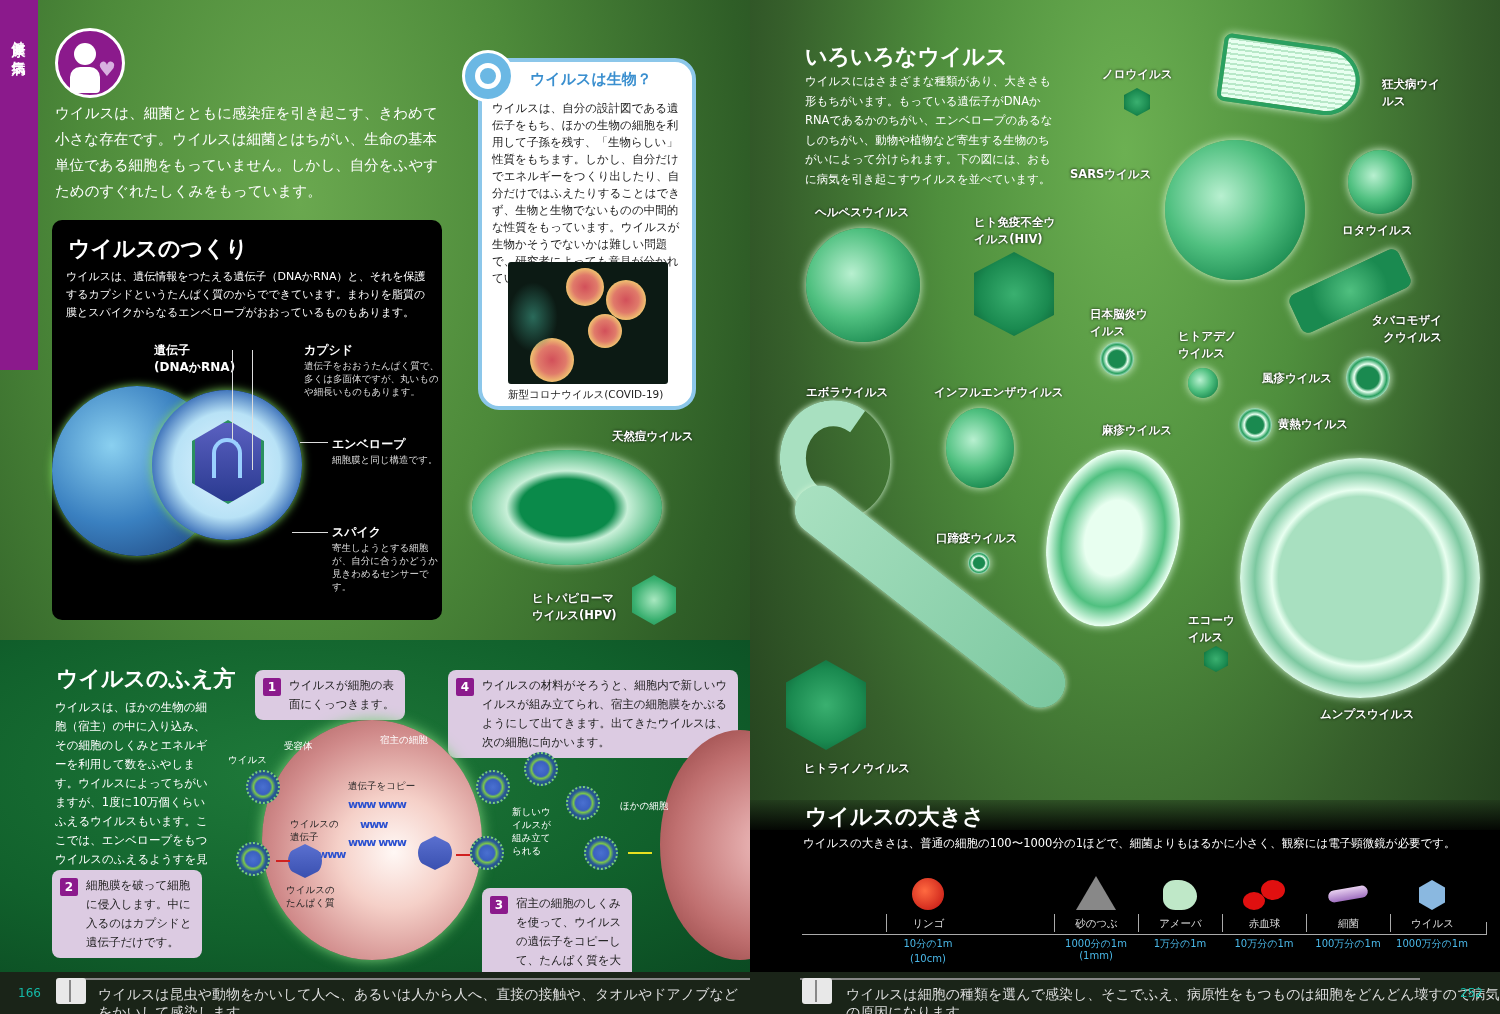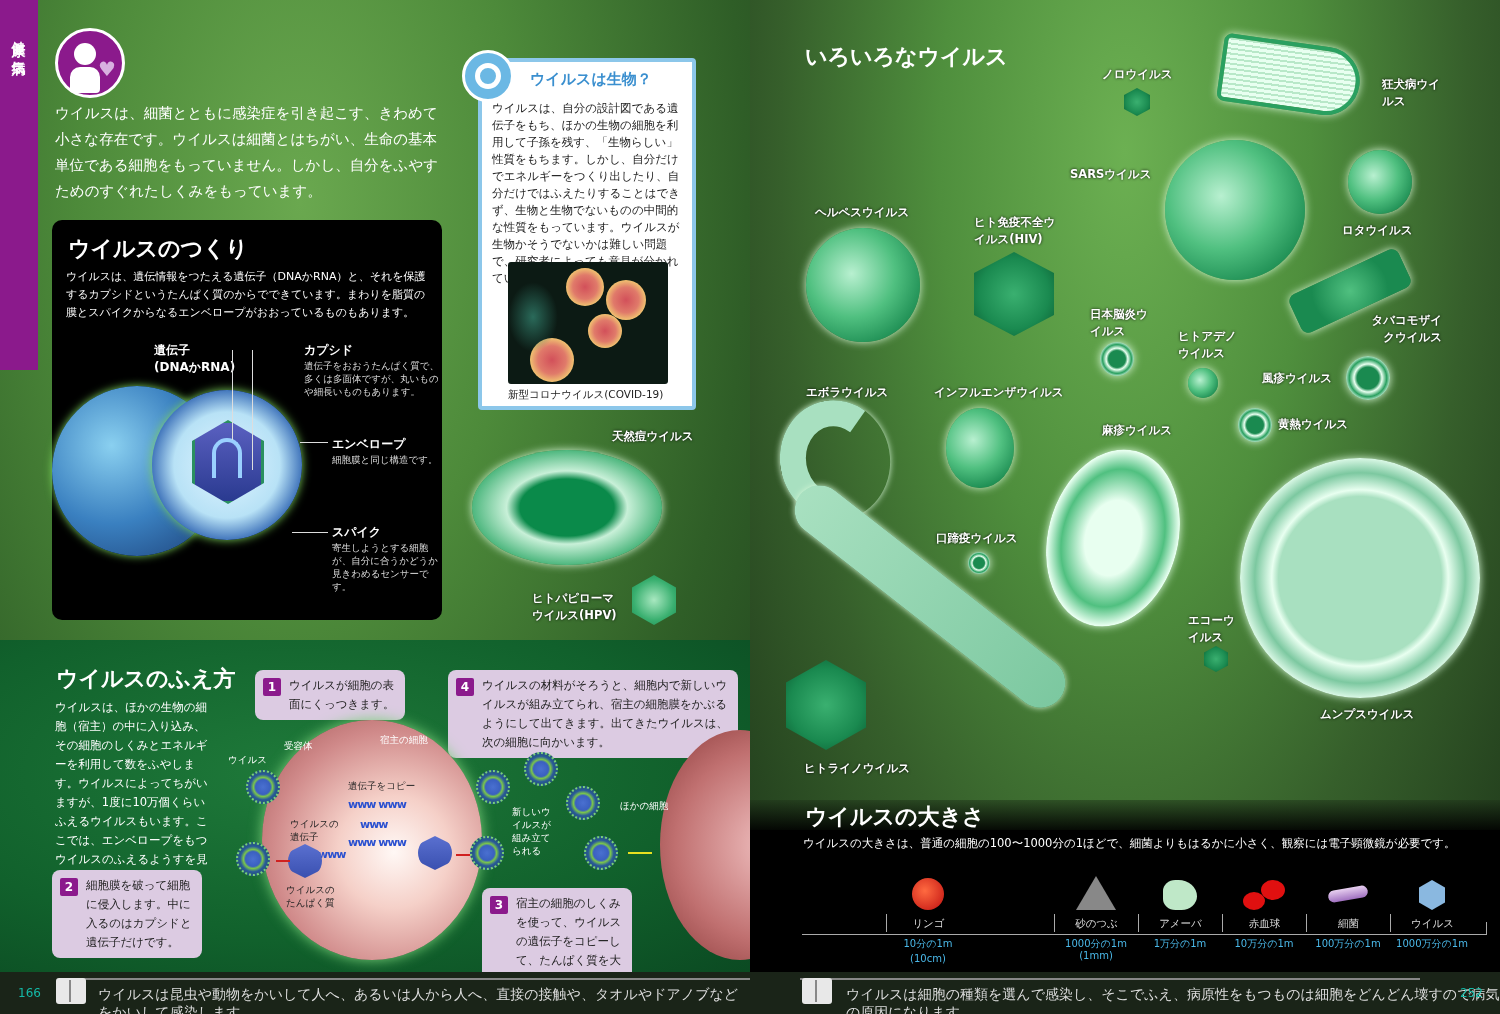--- a/index.html
+++ b/index.html
@@ -10,21 +10,21 @@
 #right{left:750px;width:750px;background:radial-gradient(ellipse at 50% 15%,#6cb052 0%,#4f8f3d 35%,#365f2b 65%,#1d3519 100%)}
 .abs{position:absolute}
 .sidebar-tab{left:0;top:0;width:38px;height:370px;background:#8b1a8c;display:flex;justify-content:center;padding-top:30px}
 .sidebar-tab span{writing-mode:vertical-rl;font-size:14px;font-weight:bold;letter-spacing:1px;color:#fff}
 .title-icon{left:55px;top:28px;width:70px;height:70px;border-radius:50%;background:#8b1a8c;border:3px solid #fff;display:flex;align-items:center;justify-content:center}
 .title-icon .head{width:22px;height:22px;border-radius:50%;background:#fff;position:absolute;left:16px;top:12px}
 .title-icon .body{width:30px;height:26px;border-radius:10px 10px 4px 4px;background:#fff;position:absolute;left:12px;top:36px}
 .title-icon .heart{position:absolute;right:6px;top:26px;color:#d8b0e0;font-size:20px}
 .main-title{left:130px;top:30px;font-size:46px;font-weight:bold;color:#8b1a8c;-webkit-text-stroke:2px #fff;paint-order:stroke fill;text-shadow:0 0 3px #fff,0 0 3px #fff,2px 2px 0 #fff,-2px -2px 0 #fff,2px -2px 0 #fff,-2px 2px 0 #fff;letter-spacing:2px}
 .intro{left:55px;top:100px;width:395px;font-size:14.5px;line-height:26px;color:#fff}
-.info-box{left:478px;top:58px;width:218px;height:352px;background:#fff;border:4px solid #8cc7ea;border-radius:4px;color:#222}
+.info-box{left:478px;top:58px;width:218px;height:352px;background:#fff;border:4px solid #8cc7ea;border-radius:21px;color:#222}
 .info-icon{left:462px;top:50px;width:52px;height:52px;border-radius:50%;background:#6bb8e4;border:3px solid #fff;display:flex;align-items:center;justify-content:center}
 .info-icon .ring{width:26px;height:26px;border-radius:50%;border:5px solid #fff;background:#6bb8e4}
 .info-title{left:48px;top:8px;font-size:15px;font-weight:bold;color:#3a8fcf}
 .info-text{left:10px;top:38px;width:196px;font-size:11.5px;line-height:17px;color:#222}
 .covid-photo{left:26px;top:200px;width:160px;height:122px;background:#0c1a14;border-radius:3px;overflow:hidden}
 .covid-photo .v{position:absolute;border-radius:50%;background:radial-gradient(circle,#d2505a 0%,#e07a6a 45%,#f0c070 70%,#6a8a50 85%,transparent 100%)}
 .covid-caption{left:26px;top:326px;font-size:10.5px;color:#222}
 .structure-box{left:52px;top:220px;width:390px;height:400px;background:#000;border-radius:10px}
 .structure-title{left:16px;top:14px;font-size:22px;font-weight:bold;color:#fff}
 .structure-text{left:14px;top:48px;width:370px;font-size:11px;line-height:18px;color:#fff}
@@ -191,20 +191,21 @@
   <div class="abs" style="left:0;top:972px;width:750px;height:42px;background:#1a2418">
     <div class="footer-line" style="left:60px;width:690px"></div>
     <div class="page-num" style="left:18px">166</div>
     <div class="book-icon" style="left:56px"></div>
     <div class="footer-text" style="left:98px">ウイルスは昆虫や動物をかいして人へ、あるいは人から人へ、直接の接触や、タオルやドアノブなどをかいして感染します。</div>
   </div>
 </div>
 
 <div id="right" class="page">
   <div class="abs r-title">いろいろなウイルス</div>
+  <div class="abs r-text">ウイルスにはさまざまな種類があり、大きさも形もちがいます。もっている遺伝子がDNAかRNAであるかのちがい、エンベロープのあるなしのちがい、動物や植物など寄生する生物のちがいによって分けられます。下の図には、おもに病気を引き起こすウイルスを並べています。</div>
 
   <div class="vlabel" style="left:352px;top:66px">ノロウイルス</div>
   <div class="hexv" style="left:374px;top:88px;width:26px;height:28px"></div>
 
   <div class="vshape" style="left:470px;top:42px;width:140px;height:68px;border-radius:8px 34px 34px 8px;background:repeating-linear-gradient(0deg,#e8fff0 0 3px,#b8e8c8 3px 5px);border:4px solid #2aa060;transform:rotate(8deg)"></div>
   <div class="vlabel" style="left:632px;top:76px;width:60px">狂犬病ウイルス</div>
 
   <div class="vlabel" style="left:320px;top:166px">SARSウイルス</div>
   <div class="vshape gr" style="left:415px;top:140px;width:140px;height:140px"></div>
 

